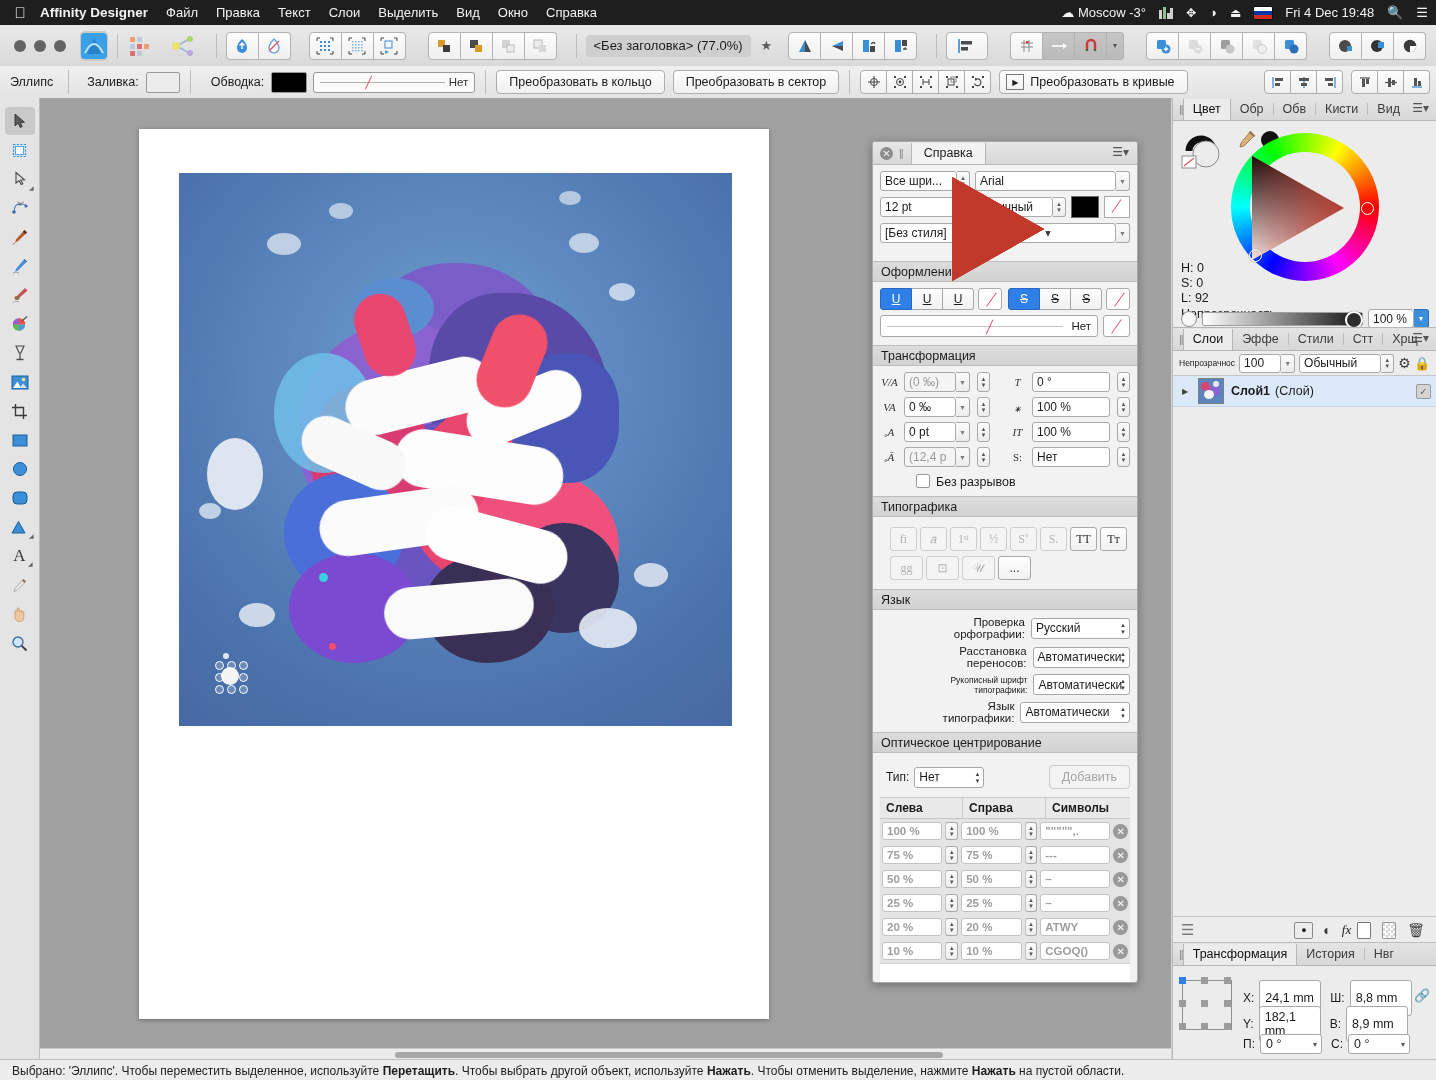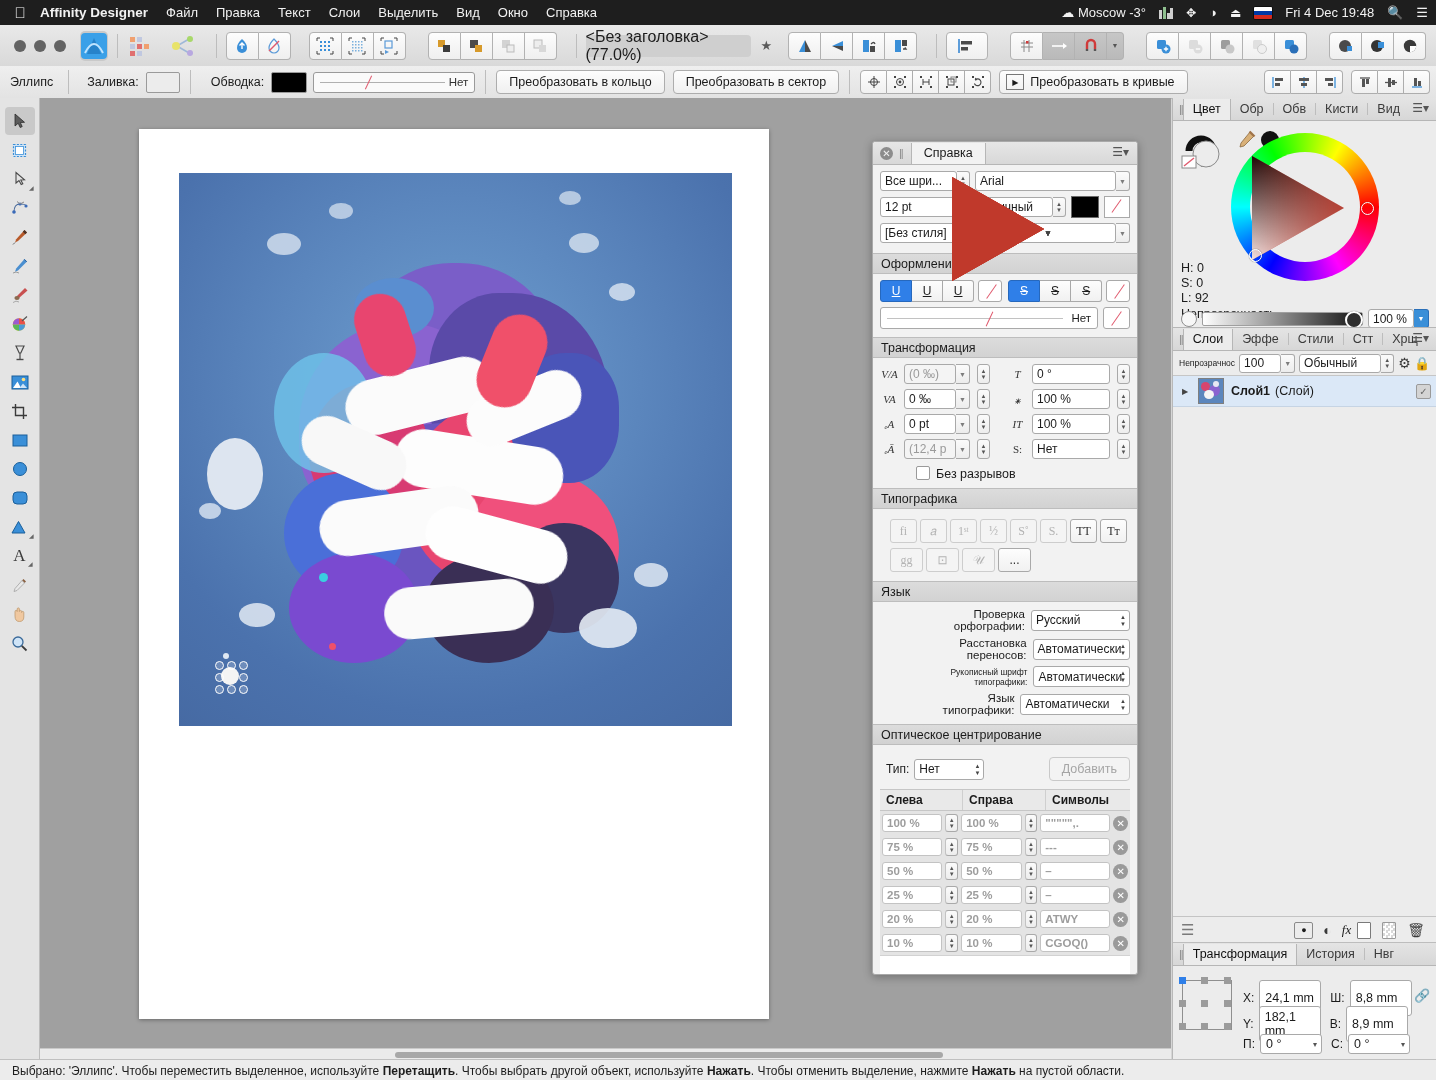--- a/index.html
+++ b/index.html
@@ -29,21 +29,21 @@
   .traffic i{width:12px;height:12px;border-radius:50%;background:#636363;display:block;}
   .tgroup{display:flex;align-items:center;margin-right:10px;}
   .tbtn{height:26px;min-width:31px;background:linear-gradient(#fdfdfd,#efefef);border:1px solid #b2b2b2;display:flex;align-items:center;justify-content:center;}
   .tbtn:first-child{border-radius:4px 0 0 4px;}
   .tbtn:last-child{border-radius:0 4px 4px 0;}
   .tbtn.solo{border-radius:4px;}
   .tbtn+.tbtn{border-left:none;}
   .tbtn.on{background:linear-gradient(#c6c6c6,#b9b9b9);}
   .sep{width:1px;height:24px;background:#bdbdbd;margin:0 9px;}
   .persona{width:34px;height:30px;border-radius:5px;background:#c9c9c9;display:flex;align-items:center;justify-content:center;}
-  .docfield{width:200px;height:22px;border-radius:4px;background:#cfcfcf;display:flex;align-items:center;justify-content:center;font-size:16px;color:#1c1c1c;}
+  .docfield{width:200px;height:22px;border-radius:4px;background:#cfcfcf;display:flex;align-items:center;justify-content:center;font-size:13px;color:#1c1c1c;}
   .star{margin-left:10px;color:#5a5a5a;font-size:13px;}
 
   
   .ctxbar{position:absolute;left:0;top:66px;width:1436px;height:32px;background:linear-gradient(#efefef,#e3e3e3);border-bottom:1px solid #b8b8b8;display:flex;align-items:center;font-size:12.5px;}
   .ctxbar .lbl{margin:0 7px 0 10px;}
   .swatch{width:32px;height:19px;border:1px solid #9a9a9a;border-radius:2px;background:#ececec;}
   .swatch.black{background:#000;width:34px;}
   .strokeline{width:148px;height:19px;border:1px solid #9a9a9a;border-radius:3px;background:#fafafa;display:flex;align-items:center;position:relative;padding:0 6px;}
   .strokeline .ln{flex:1;height:1px;background:#b0b0b0;}
   .strokeline .sl{position:absolute;left:54px;top:2px;width:1px;height:15px;background:#e05a6e;transform:rotate(25deg);}
@@ -804,21 +804,21 @@
           <div class="stepper">
               <span>▲</span>
               <span>▼</span>
             </div>
         </div>
         <div style="width:26px;height:20px;background:#000;border:1px solid #6a6a6a;"></div>
         <div style="width:24px;height:20px;background:#fff;border:1px solid #a9a9a9;position:relative;">
             <span style="position:absolute;left:11px;top:1px;width:1px;height:16px;background:#e05a6e;transform:rotate(35deg);display:block;"></span>
           </div>
       </div>
-      <div class="row" style="margin-bottom:7px;">
+      <div class="row" style="margin-bottom:15px;">
         <div style="display:flex;flex:1;">
           <div class="fld" style="flex:1;">[Без стиля]</div>
           <div class="popbtn">▼</div>
         </div>
       </div>
     </div>
 
     <div class="secthdr">
         <span class="tri">▼</span>
         <span>Оформление</span>

